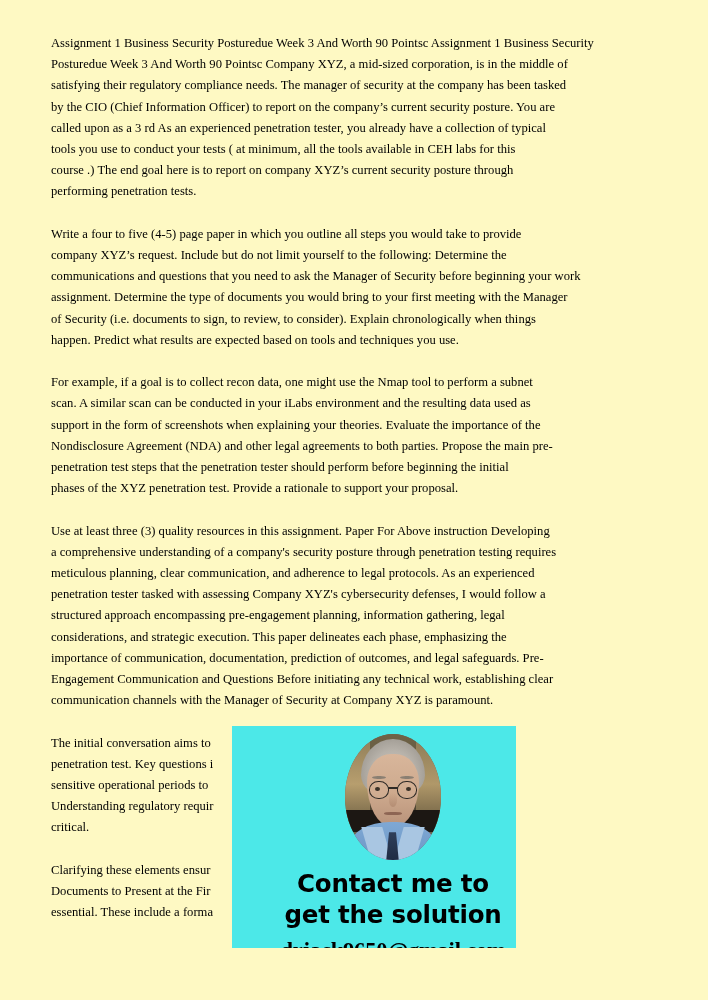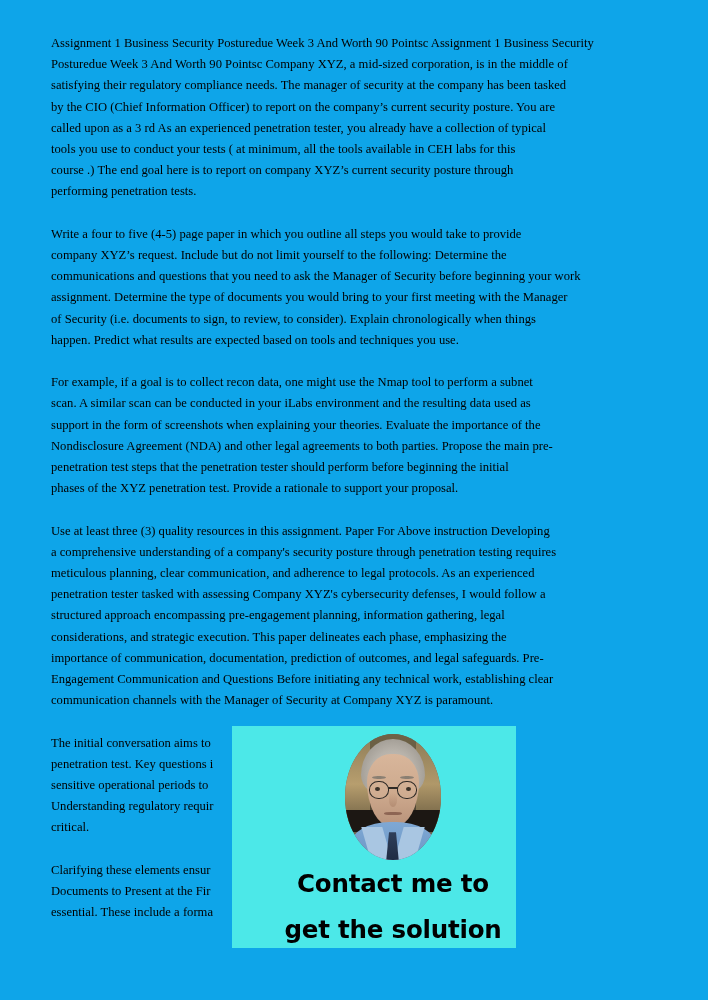--- a/index.html
+++ b/index.html
@@ -11,21 +11,21 @@
     width: 708px;
     height: 1000px;
     position: relative;
     overflow: hidden;
     font-family: "Liberation Serif", "DejaVu Serif", serif;
   }
 
   #page {
     position: absolute;
     inset: 0;
-    background: #0ea5e9;
+    background: #fef9c3;
   }
 
   #doc-body {
     position: absolute;
     left: 51px;
     top: 33px;
     width: 617px;
   }
 
   .para {
@@ -162,21 +162,21 @@
     font-family: "DejaVu Sans", "Liberation Sans", sans-serif;
     font-weight: bold;
     font-size: 24.5px;
     line-height: 30px;
     color: #000000;
     text-align: center;
     letter-spacing: -0.2px;
     width: 100%;
   }
   #overlay-line-1 { margin-top: 9px; }
-  #overlay-line-2 { margin-top: 16px; }
+  #overlay-line-2 { margin-top: 1px; }
 
   #overlay-email {
     font-family: "Liberation Serif", "DejaVu Serif", serif;
     font-weight: bold;
     font-size: 22.5px;
     line-height: 27px;
     color: #000000;
     text-align: center;
     margin-top: 7px;
     letter-spacing: -0.2px;

